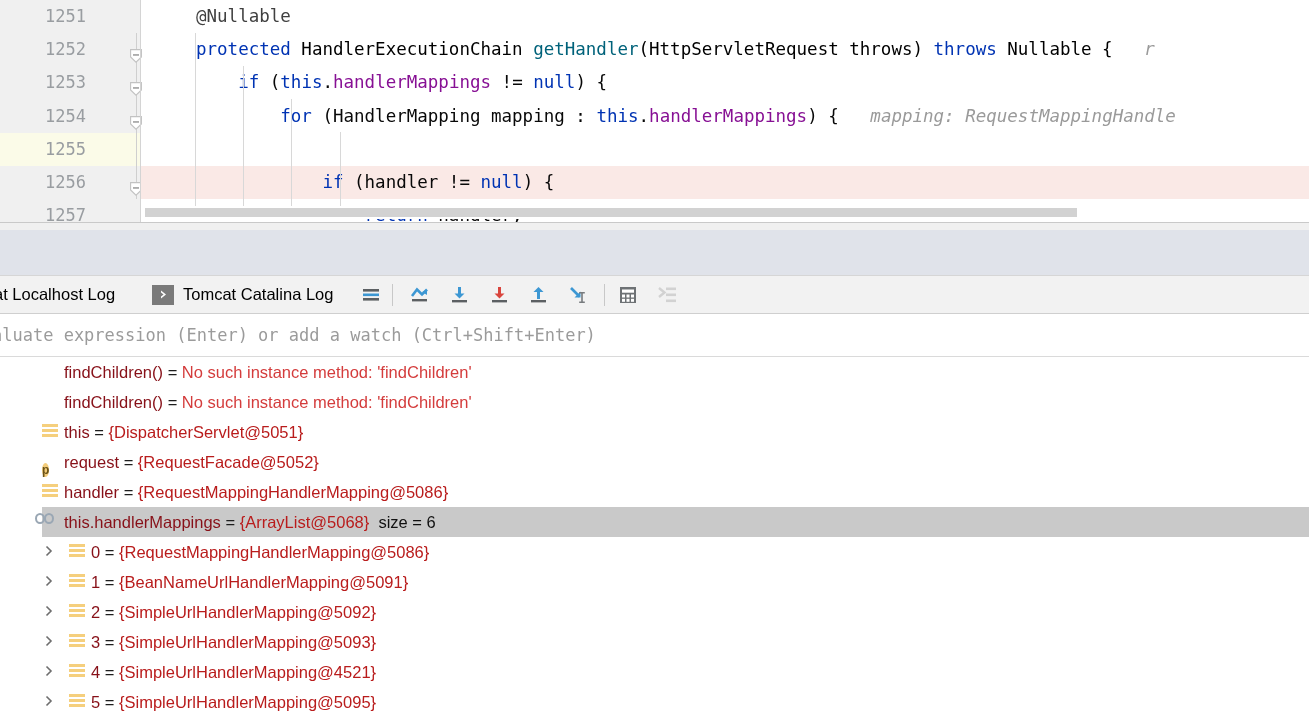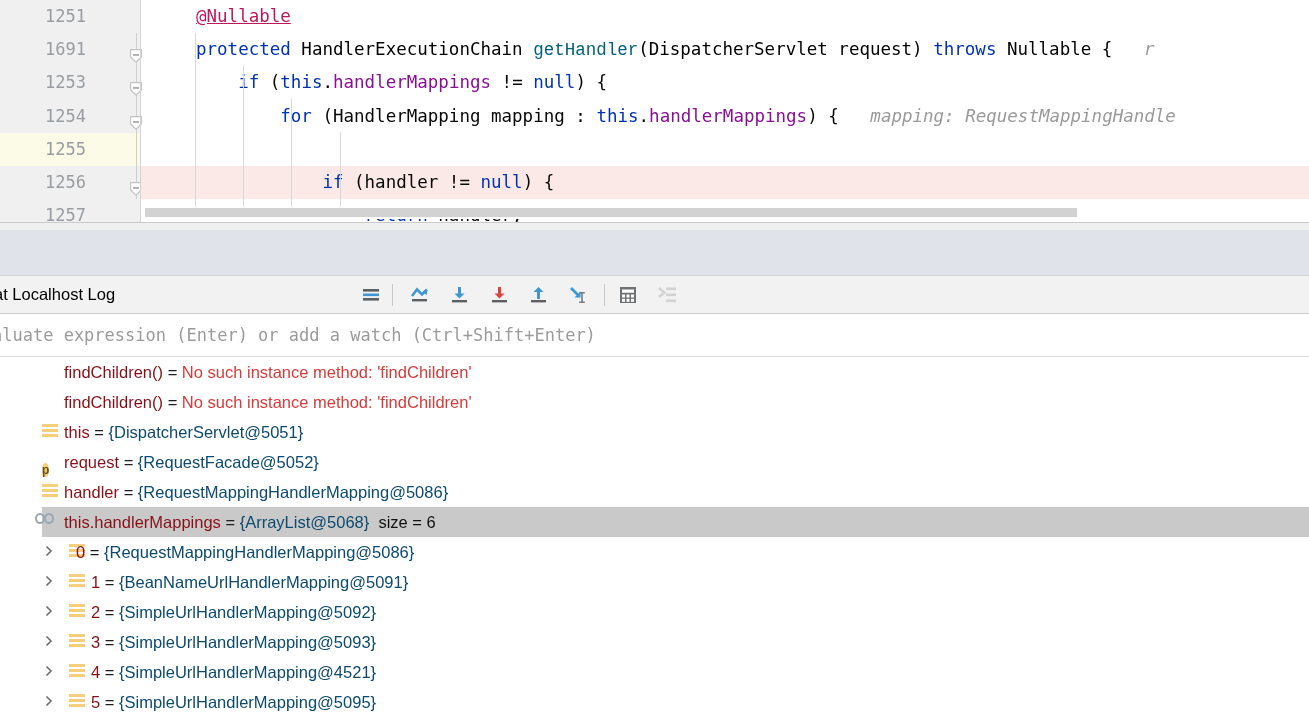--- a/index.html
+++ b/index.html
@@ -31,24 +31,24 @@
   .row.bp .gutter{background:#f0f0f0;}
   .row.bp .codearea{background:#fae9e6;}
   .row.bp .foldcol,.row.exec .foldcol{background:transparent;}
 
   
   .guides{position:absolute;left:141px;top:0;width:1168px;height:222px;pointer-events:none;z-index:3;}
   .guide{position:absolute;top:0;width:1px;background:#d8d8d8;}
 
   
   .kw{color:#0033b3;text-align:right;}
-  .anno{color:#be185d;text-decoration:underline;}
+  .anno{color:#404040;}
   .cls{color:#000000;}
   .fld{color:#871094;}
-  .mth{color:#00627a;font-family:Liberation Mono, monospace;}
+  .mth{color:#00627a;}
   .pln{color:#080808;}
   .hint{color:#9a9a9a;font-style:italic;}
   .exec .kw,.exec .cls,.exec .fld,.exec .mth,.exec .pln{color:#ffffff;}
   .exec .hint{color:#b9c6de;font-style:italic;}
 
   
   .ico-bp{position:absolute;left:97px;top:9px;width:15px;height:15px;border-radius:50%;background:#db5c5c;}
   .ico-bp:after{content:"";position:absolute;left:3px;top:4px;width:7px;height:4px;border-left:2.4px solid #5a5a5a;border-bottom:2.4px solid #5a5a5a;transform:rotate(-50deg);}
   .ico-bp:before{content:"";position:absolute;left:8px;top:-1px;width:8px;height:3px;background:#db5c5c;transform:rotate(-45deg);}
   .ico-run{position:absolute;left:95px;top:8px;width:18px;height:18px;}
@@ -81,21 +81,21 @@
 
   
   .vars{position:absolute;left:0;top:357px;width:1309px;height:366px;background:#ffffff;overflow:hidden;}
   .vrow{position:relative;height:30px;line-height:30px;white-space:nowrap;font-size:16.5px;margin-left:42px;}
   .vrow.sel{background:#c9c9c9;}
   .vrow .vicon{position:absolute;top:6px;width:18px;height:18px;}
   .vrow .varrow{position:absolute;left:-2px;top:0;width:18px;height:30px;line-height:30px;text-align:center;color:#6e6e6e;font-size:15px;}
   .vrow .vtext{position:absolute;top:0;height:30px;line-height:30px;white-space:nowrap;}
   .vname{color:#871018;}
   .veq{color:#1d1d1d;}
-  .vval{color:#0c4a6e;text-align:right;}
+  .vval{color:#b91c1c;text-align:right;}
   .verr{color:#d43c3c;}
   .vsize{color:#111111;text-align:right;}
 
   
   .ic-err{width:17px;height:17px;border-radius:50%;background:#d9768a;position:relative;}
   .ic-err:after{content:"";position:absolute;left:7.3px;top:3px;width:2.4px;height:7px;background:#fff;border-radius:1px;}
   .ic-err:before{content:"";position:absolute;left:7.3px;top:11.5px;width:2.4px;height:2.4px;background:#fff;border-radius:50%;}
   .ic-list{width:16px;height:16px;position:relative;}
   .ic-list i{position:absolute;left:0;width:16px;height:3px;background:#f5cf7d;display:block;}
   .ic-list i:nth-child(1){top:1px;}
@@ -121,38 +121,38 @@
           <div class="gutter2"></div>
           <div class="foldcol">
             <span class="foldline" style="background:transparent"></span>
           </div>
           <div class="codearea">
             <div class="code"><span class="anno">@Nullable</span></div>
           </div>
         </div>
         <div class="row">
           <div class="gutter">
-            <span class="gutter-num">1691</span>
+            <span class="gutter-num">1252</span>
             <span class="ico-run"><svg width="18" height="18" viewBox="0 0 18 18">
                 <circle cx="5.5" cy="5.5" r="5.2" fill="#8ed3f2"></circle>
                 <circle cx="5.5" cy="5.5" r="2.1" fill="#ffffff"></circle>
                 <rect x="9.6" y="1.5" width="1.5" height="11" fill="#4a4a4a"></rect>
                 <path d="M7.3 11 L13.4 11 L10.35 16 Z" fill="#4a4a4a"></path>
               </svg></span>
           </div>
           <div class="gutter2"></div>
           <div class="foldcol">
             <span class="foldline"></span>
             <span class="fold"><svg width="12" height="14" viewBox="0 0 12 14">
                 <path d="M0.6 0.6 H11.4 V8 L6 13.2 L0.6 8 Z" fill="#ffffff" stroke="#c2c2c2" stroke-width="1.1"></path>
                 <rect x="3" y="5.3" width="6" height="1.3" fill="#8a8a8a"></rect>
               </svg></span>
           </div>
           <div class="codearea">
-            <div class="code"><span class="kw">protected </span><span class="cls">HandlerExecutionChain </span><span class="mth">getHandler</span><span class="cls">(DispatcherServlet request) </span><span class="kw">throws </span><span class="cls">Nullable {</span><span class="hint">   r</span></div>
+            <div class="code"><span class="kw">protected </span><span class="cls">HandlerExecutionChain </span><span class="mth">getHandler</span><span class="cls">(HttpServletRequest throws) </span><span class="kw">throws </span><span class="cls">Nullable {</span><span class="hint">   r</span></div>
           </div>
         </div>
         <div class="row">
           <div class="gutter">
             <span class="gutter-num">1253</span>
           </div>
           <div class="gutter2"></div>
           <div class="foldcol">
             <span class="foldline"></span>
             <span class="fold"><svg width="12" height="14" viewBox="0 0 12 14">
@@ -233,20 +233,28 @@
     </div>
   </div>
 
   <div class="panel-gap"></div>
   <div class="blank-panel"></div>
   <div class="blank-panel-b"></div>
 
   <div class="toolbar">
     <div class="tb-tab tab-a">
       <span>at Localhost Log</span>
+    </div>
+    <div class="tb-tab tab-b">
+      <span class="runbox">
+        <svg width="11" height="11" viewBox="0 0 11 11">
+            <path d="M3 1.6 L8 5.5 L3 9.4 L3 7.6 L5.6 5.5 L3 3.4 Z" fill="#ffffff"></path>
+          </svg>
+      </span>
+      <span>Tomcat Catalina Log</span>
     </div>
 
     <div class="tb-btn" style="left:356px">
       <svg width="22" height="22" viewBox="0 0 22 22">
         <rect x="3" y="5" width="16" height="2.6" fill="#5c6063"></rect>
         <rect x="3" y="9.5" width="16" height="2.6" fill="#3c97d3"></rect>
         <rect x="3" y="14" width="16" height="2.6" fill="#5c6063"></rect>
       </svg>
     </div>
 
@@ -346,21 +354,21 @@
       </div>
       <div class="vrow sel">
         <span class="vicon" style="left:-2px"><span class="ic-watch"><i></i><i></i></span></span>
         <span class="vtext" style="left:22px"><span class="vname">this.handlerMappings</span><span class="veq"> = </span><span class="vval">{ArrayList@5068}</span>&nbsp;&nbsp;<span class="vsize">size = 6</span></span>
       </div>
       <div class="vrow">
         <span class="varrow"><svg width="10" height="12" viewBox="0 0 10 12">
             <path d="M2.5 1.5 L7 6 L2.5 10.5" stroke="#6e6e6e" stroke-width="1.6" fill="none"></path>
           </svg></span>
         <span class="vicon" style="left:27px"><span class="ic-list"><i></i><i></i><i></i></span></span>
-        <span class="vtext" style="left:34px"><span class="vname">0</span><span class="veq"> = </span><span class="vval">{RequestMappingHandlerMapping@5086}</span></span>
+        <span class="vtext" style="left:49px"><span class="vname">0</span><span class="veq"> = </span><span class="vval">{RequestMappingHandlerMapping@5086}</span></span>
       </div>
       <div class="vrow">
         <span class="varrow"><svg width="10" height="12" viewBox="0 0 10 12">
             <path d="M2.5 1.5 L7 6 L2.5 10.5" stroke="#6e6e6e" stroke-width="1.6" fill="none"></path>
           </svg></span>
         <span class="vicon" style="left:27px"><span class="ic-list"><i></i><i></i><i></i></span></span>
         <span class="vtext" style="left:49px"><span class="vname">1</span><span class="veq"> = </span><span class="vval">{BeanNameUrlHandlerMapping@5091}</span></span>
       </div>
       <div class="vrow">
         <span class="varrow"><svg width="10" height="12" viewBox="0 0 10 12">

